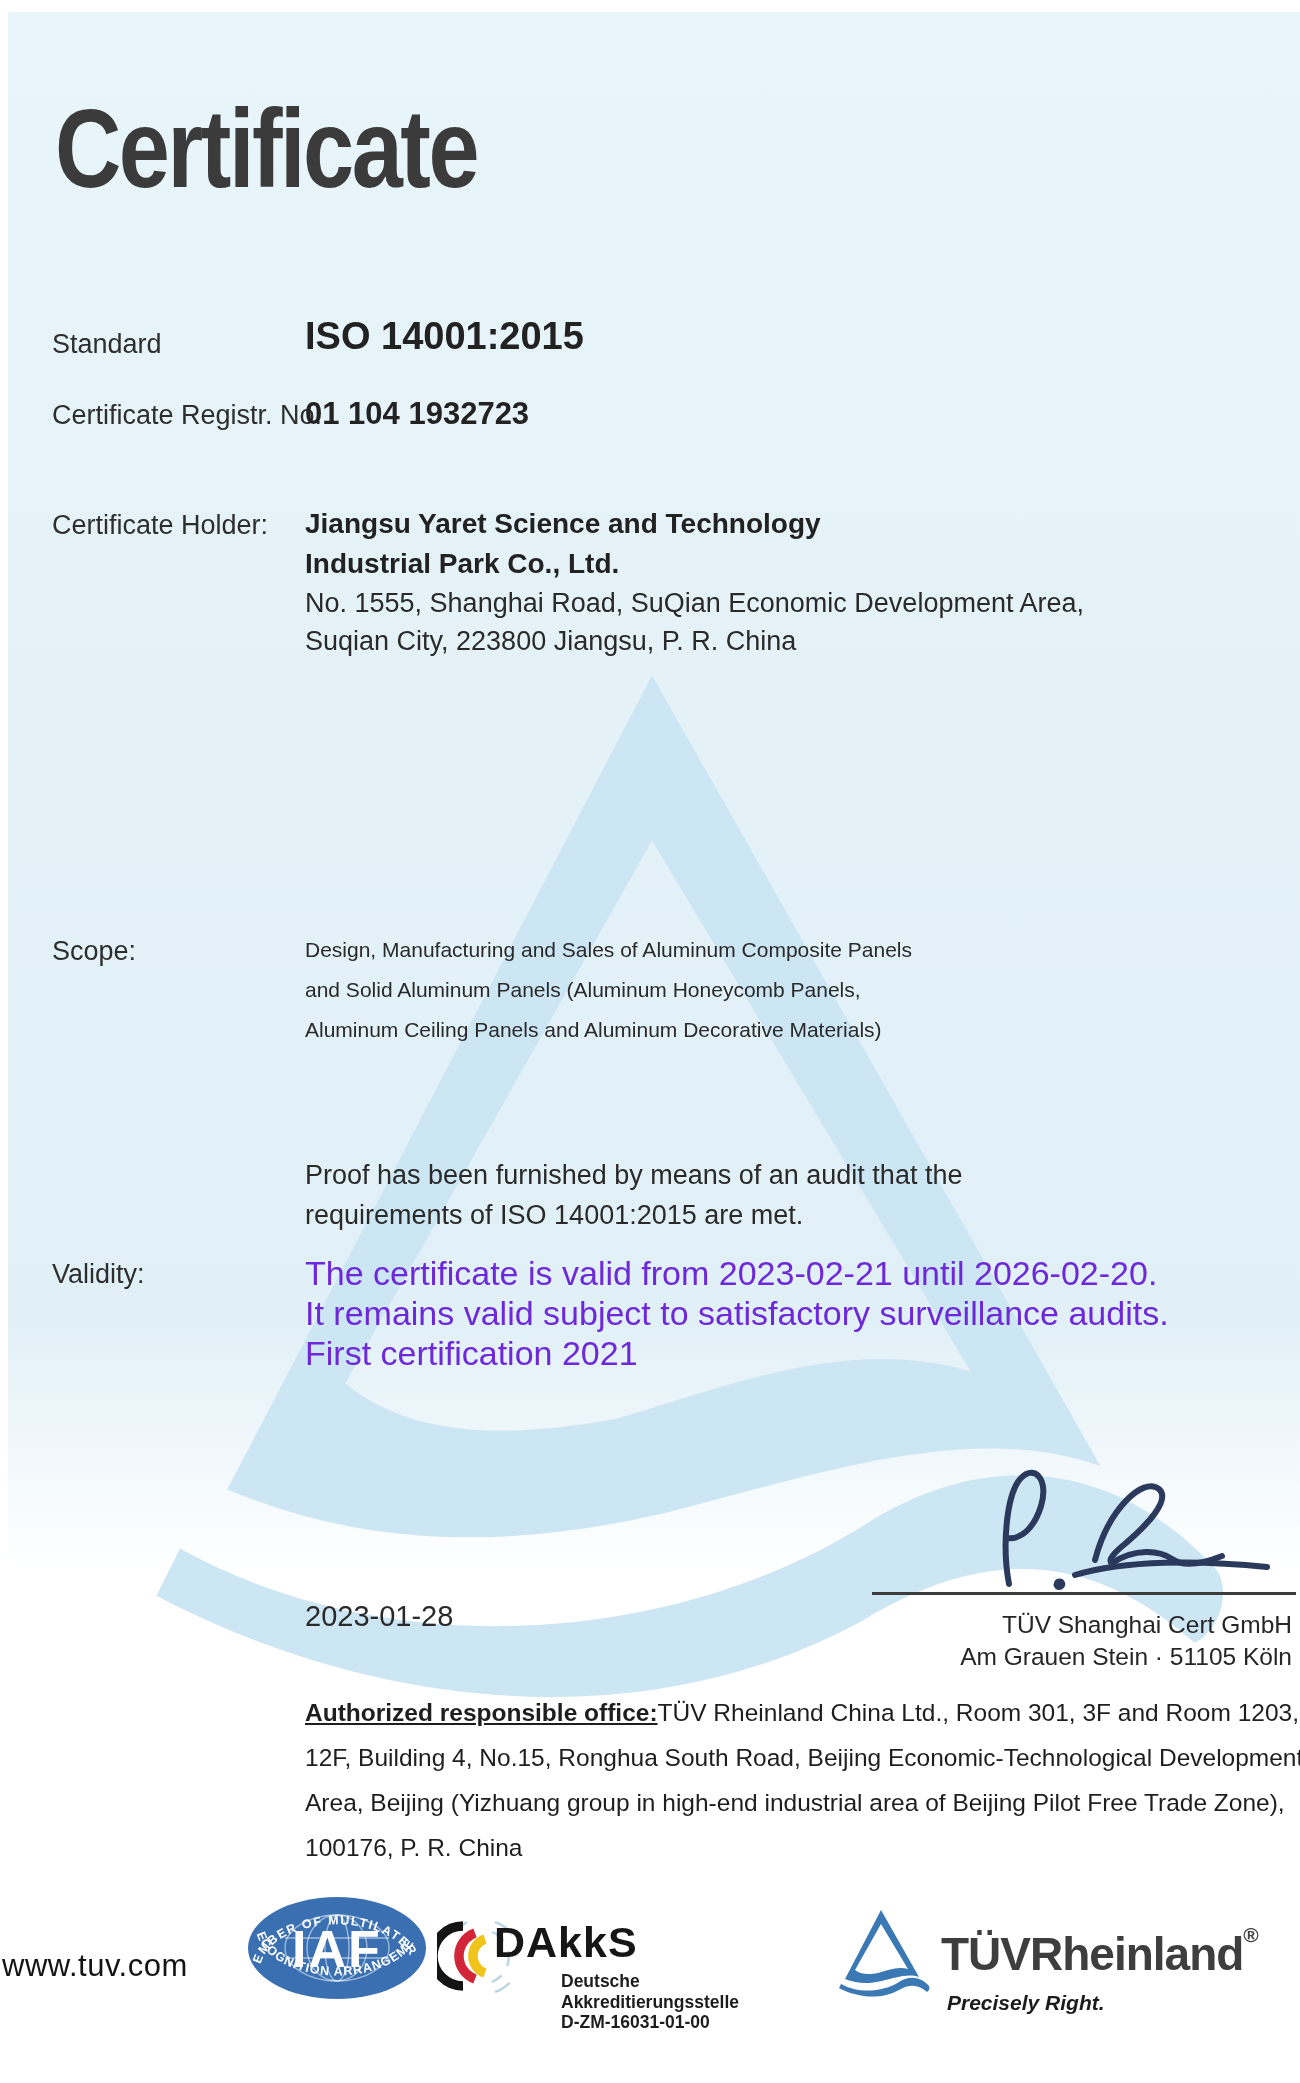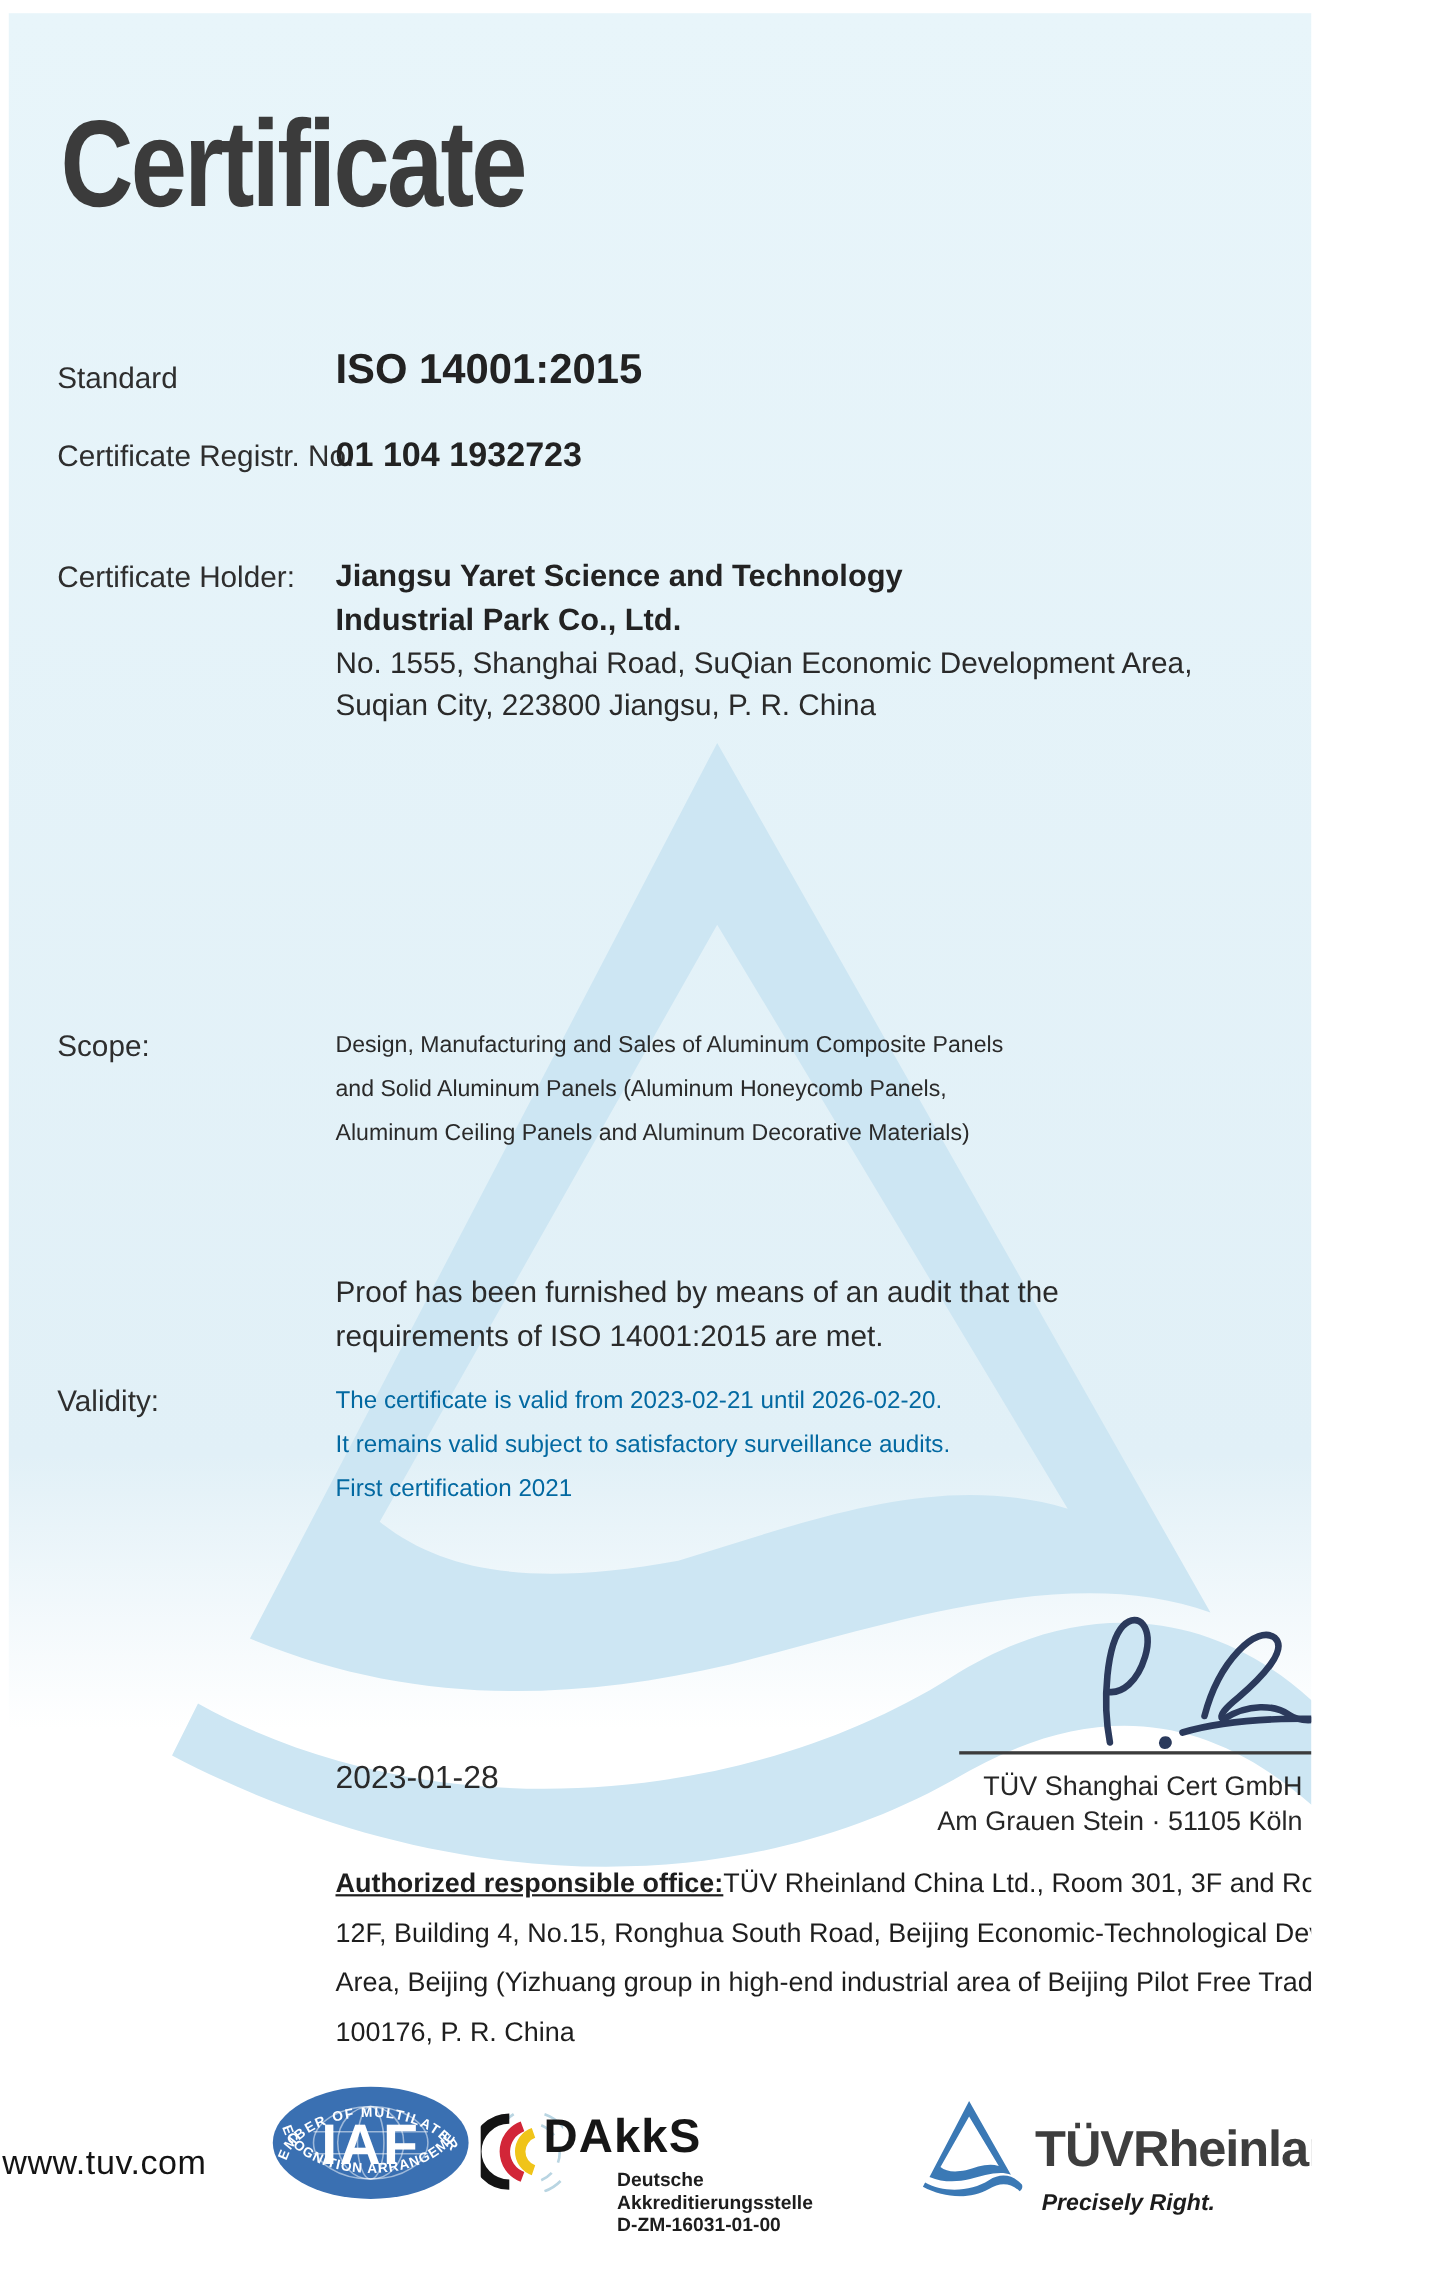--- a/index.html
+++ b/index.html
@@ -1,17 +1,17 @@
 <!DOCTYPE html>
 <html><head>
 <meta charset="utf-8">
 <style>
   html,body{margin:0;padding:0;background:#ffffff;}
   .page{
-    position:relative;width:1192px;height:2083px;overflow:hidden;
+    position:relative;width:1300px;height:2083px;overflow:hidden;
     background:#ffffff;
     font-family:"Liberation Sans", sans-serif;
     color:#2e2e2e;
   }
   .bg-blue{
     position:absolute;left:8px;top:12px;width:1292px;height:1560px;
     background:linear-gradient(180deg, rgba(232,245,250,1) 0%, rgba(225,240,247,1) 84%, rgba(225,240,247,0) 100%);
   }
   .watermark{position:absolute;left:0;top:0;width:1300px;height:2083px;pointer-events:none;}
   .title{
@@ -25,21 +25,21 @@
   .lbl-holder{top:510px;}
   .lbl-scope{top:936px;}
   .lbl-validity{top:1259px;}
   .val-iso{position:absolute;left:305px;top:315px;font-size:38px;font-weight:bold;color:#222;white-space:nowrap;}
   .val-reg{position:absolute;left:305px;top:396px;font-size:31px;font-weight:bold;color:#222;white-space:nowrap;}
   .holder-block{position:absolute;left:305px;top:504px;}
   .holder-block .bold-line{font-size:28px;font-weight:bold;line-height:40px;color:#222;white-space:nowrap;}
   .holder-block .addr-line{font-size:27px;line-height:38px;color:#2a2a2a;white-space:nowrap;}
   .scope-block{position:absolute;left:305px;top:930px;font-size:21px;line-height:40px;color:#2a2a2a;}
   .proof-block{position:absolute;left:305px;top:1155px;font-size:27px;line-height:40px;color:#2a2a2a;}
-  .validity-block{position:absolute;left:305px;top:1253px;font-size:22px;line-height:40px;color:#0369a1;}
+  .validity-block{position:absolute;left:305px;top:1253px;font-size:34px;line-height:40px;color:#6d28d9;}
   .issue-date{position:absolute;left:305px;top:1600px;font-size:29px;color:#2a2a2a;}
   .sig-svg{position:absolute;left:975px;top:1462px;width:310px;height:135px;}
   .sig-line{position:absolute;left:872px;top:1592px;width:424px;height:3px;background:#3c3c3c;}
   .issuer{position:absolute;right:8px;top:1609px;text-align:right;font-size:24.5px;line-height:32px;color:#262626;white-space:nowrap;}
   .auth-par{position:absolute;left:305px;top:1690px;width:1002px;font-size:24.5px;line-height:45px;color:#1e1e1e;}
   .auth-par b{font-weight:bold;text-decoration:underline;}
   .website{position:absolute;left:2px;top:1948px;font-size:31px;color:#141414;letter-spacing:.5px;}
   .iaf-svg{position:absolute;left:246px;top:1896px;width:182px;height:104px;}
   .dakks-arcs{position:absolute;left:437px;top:1921px;width:75px;height:72px;}
   .dakks-name{position:absolute;left:494px;top:1918px;font-size:43px;font-weight:bold;color:#161616;letter-spacing:1px;}

